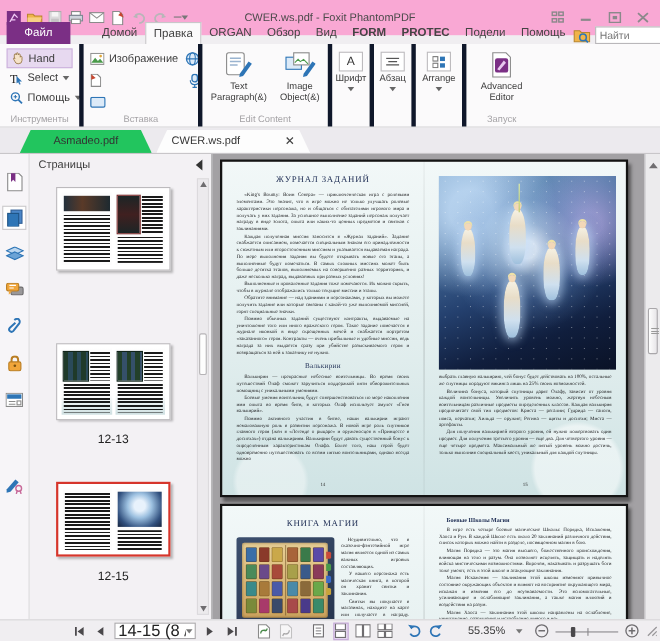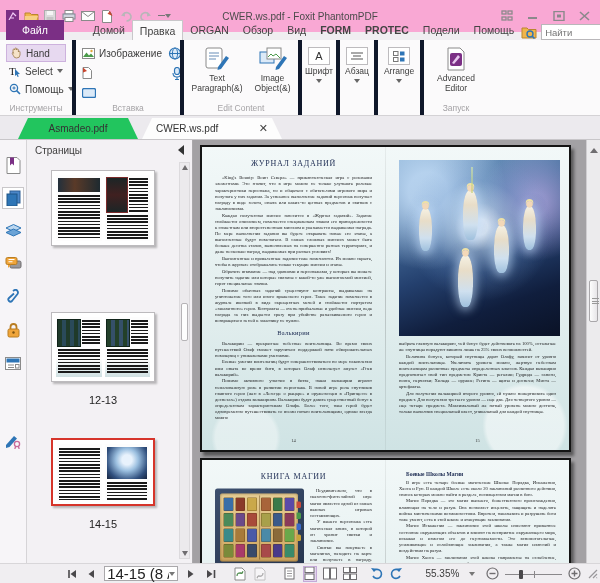--- a/index.html
+++ b/index.html
@@ -516,21 +516,21 @@
       <div class="thumb sel" style="top:298px;height:68px">
         <div class="tpage">
           <div class="lines" style="top:4px;height:52px"></div>
         </div>
         <div class="tpage">
           <div class="timg" style="left:2px;top:3px;right:2px;height:32px;background:
             radial-gradient(circle at 50% 40%, #e8f2fc 0 18%, #9cc0e0 40%, #31507e 75%, #16243f)"></div>
           <div class="lines" style="top:38px;height:20px"></div>
         </div>
       </div>
-      <div class="tlabel" style="top:378px">14-15</div>
+      <div class="tlabel" style="top:378px">12-15</div>
 
       <div class="side-scroll">
         <span class="arr" style="top:2px;border-width:0 3.5px 5px 3.5px;border-color:transparent transparent #6f6d70 transparent"></span>
         <span class="thumbbar" style="top:140px;height:38px"></span>
         <span class="arr" style="bottom:2px;border-width:5px 3.5px 0 3.5px;border-color:#6f6d70 transparent transparent transparent"></span>
       </div>
     </div>
 
     <div class="docview">
 

